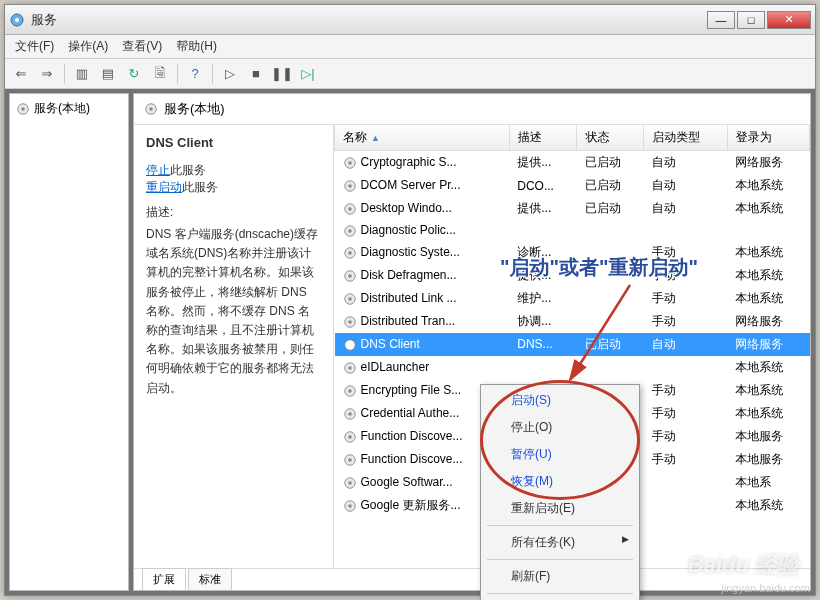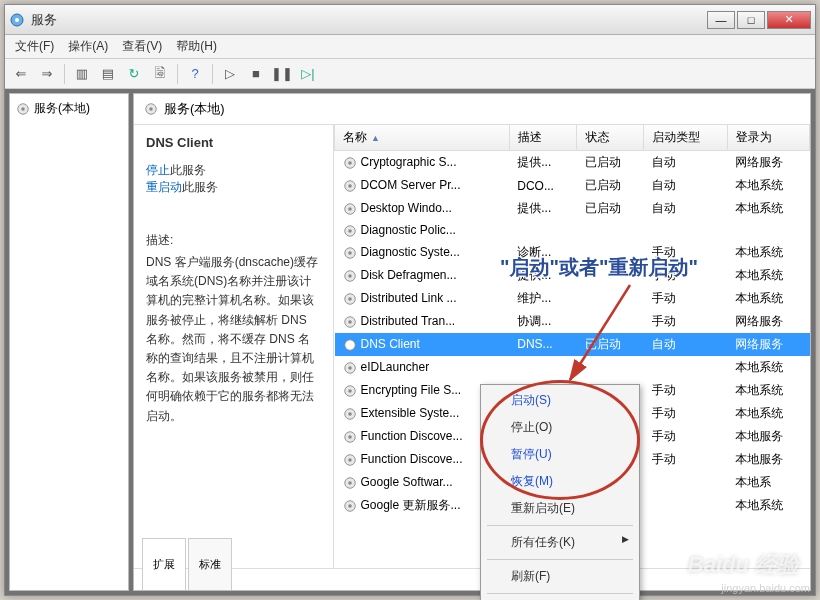--- a/index.html
+++ b/index.html
@@ -25,36 +25,36 @@
 .nav { width: 120px; background: #fff; border: 1px solid #bbb; margin: 4px; padding: 4px; font-size: 12px; }
 .nav-item { display: flex; align-items: center; gap: 4px; padding: 2px; }
 .gear { width: 14px; height: 14px; }
 
 .main { flex: 1; margin: 4px 4px 4px 0; background: #fff; border: 1px solid #bbb; display: flex; flex-direction: column; position: relative; }
 .main-head { padding: 6px 10px; border-bottom: 1px solid #ddd; display: flex; align-items: center; gap: 6px; font-size: 13px; }
 
 .split { display: flex; flex: 1; overflow: hidden; }
 .detail { width: 200px; border-right: 1px solid #ddd; padding: 10px 12px; font-size: 12px; color: #333; }
 .detail h3 { font-size: 13px; font-weight: bold; margin-bottom: 12px; }
-.detail a { color: #0066cc; cursor: pointer; display: inline; }
-.detail .desc-label { margin-top: 36px; }
+.detail a { color: #0066cc; text-decoration: underline; cursor: pointer; display: inline; }
+.detail .desc-label { margin-top: 8px; }
 .detail .desc { line-height: 1.6; margin-top: 4px; }
 
 .gridwrap { flex: 1; overflow: auto; font-size: 12px; }
 table { width: 100%; border-collapse: collapse; }
 th { text-align: left; font-weight: normal; padding: 4px 8px; background: linear-gradient(#fdfdfd,#eee); border: 1px solid #ddd; border-top: none; font-size: 12px; position: sticky; top: 0; }
 th.sorted { color: #000; }
 th .sortarrow { font-size: 9px; color: #5a7db8; margin-left: 4px; }
 td { padding: 3px 8px; border-bottom: 0; white-space: nowrap; }
 tr.selected td { background: #3399ff; color: #fff; }
 tr.selected .rowgear circle { fill: #fff; }
 .rowgear { width: 14px; height: 14px; vertical-align: middle; margin-right: 4px; }
 
 .tabs { height: 22px; border-top: 1px solid #ddd; display: flex; align-items: flex-end; padding-left: 8px; font-size: 11px; }
-.tab { padding: 18px 10px; border: 1px solid #ccc; border-bottom: none; background: #f8f8f8; margin-right: 2px; cursor: pointer; }
+.tab { padding: 3px 10px; border: 1px solid #ccc; border-bottom: none; background: #f8f8f8; margin-right: 2px; cursor: pointer; }
 .tab.active { background: #fff; }
 
 .ctxmenu { position: absolute; left: 480px; top: 384px; width: 160px; background: #f4f4f4; border: 1px solid #999; box-shadow: 2px 2px 6px rgba(0,0,0,.3); font-size: 12px; padding: 2px; z-index: 50; }
 .ctxmenu .mi { padding: 5px 20px 5px 28px; color: #333; cursor: pointer; position: relative; }
 .ctxmenu .mi.dis { color: #1d4ed8; cursor: default; }
 .ctxmenu .sep { height: 1px; background: #ccc; margin: 3px 4px; }
 .ctxmenu .sub::after { content: "▶"; position: absolute; right: 8px; font-size: 9px; }
 
 .annot-oval { position: absolute; left: 480px; top: 380px; width: 160px; height: 120px; border: 3px solid #c0392b; border-radius: 50% / 50%; pointer-events: none; z-index: 60; }
 .annot-text { position: absolute; left: 500px; top: 254px; font-size: 20px; font-weight: bold; color: #2a4d9b; text-shadow: 1px 1px 0 #fff, -1px -1px 0 #fff, 1px -1px 0 #fff, -1px 1px 0 #fff; z-index: 60; pointer-events: none; white-space: nowrap; }
@@ -255,21 +255,21 @@
                     </svg><span>Encrypting File S...</span></td>
                   <td>提供...</td>
                   <td></td>
                   <td>手动</td>
                   <td>本地系统</td>
                 </tr>
                 <tr>
                   <td><svg class="rowgear" viewBox="0 0 16 16">
                       <circle cx="8" cy="8" r="6" fill="#e8e8e8" stroke="#888"></circle>
                       <circle cx="8" cy="8" r="2" fill="#888"></circle>
-                    </svg><span>Extensible Syste...</span></td>
+                    </svg><span>Credential Authe...</span></td>
                   <td></td>
                   <td></td>
                   <td>手动</td>
                   <td>本地系统</td>
                 </tr>
                 <tr>
                   <td><svg class="rowgear" viewBox="0 0 16 16">
                       <circle cx="8" cy="8" r="6" fill="#e8e8e8" stroke="#888"></circle>
                       <circle cx="8" cy="8" r="2" fill="#888"></circle>
                     </svg><span>Function Discove...</span></td>

